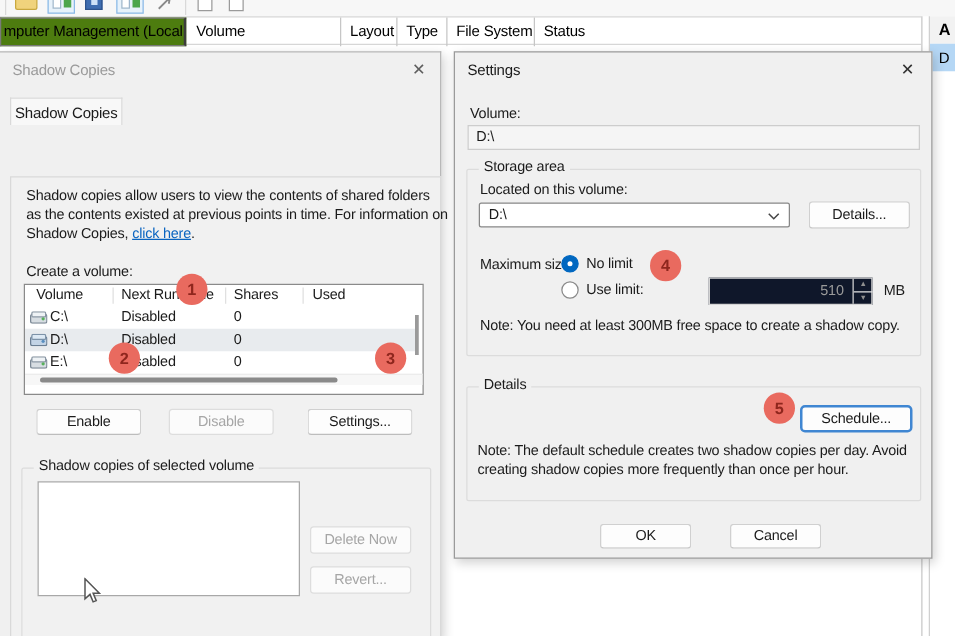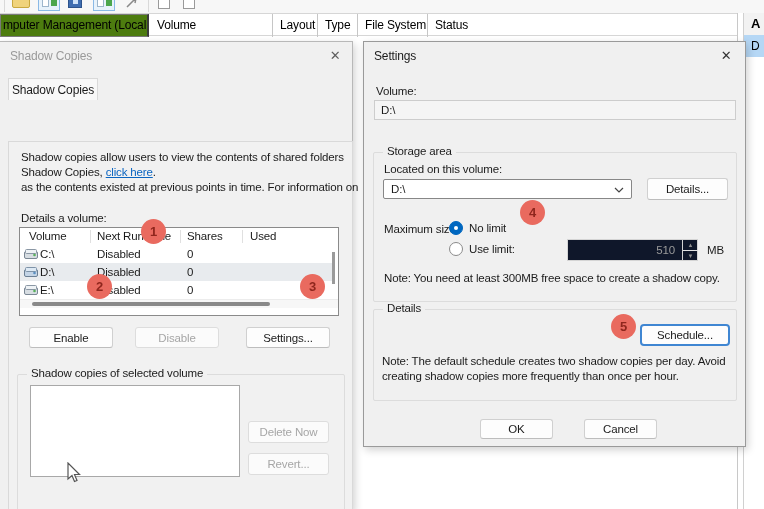--- a/index.html
+++ b/index.html
@@ -129,25 +129,25 @@
   </div>
 
   <div class="dlg dlg-left">
     <div class="dlg-title title-inactive">Shadow Copies</div>
     <div class="dlg-close close-gray">✕</div>
     <div class="tab">Shadow Copies</div>
     <div class="tabpanel">
 
       <div class="intro">
         <div>Shadow copies allow users to view the contents of shared folders</div>
+        <div>as the contents existed at previous points in time. For information on</div>
         <div><span>Shadow Copies, </span><span class="link">click here</span><span>.</span></div>
-        <div>as the contents existed at previous points in time. For information on</div>
-      </div>
-
-      <div class="lbl" style="left:12px; top:70px;">Details a volume:</div>
+      </div>
+
+      <div class="lbl" style="left:12px; top:70px;">Create a volume:</div>
 
       <div class="vlist">
         <span class="vh" style="left:9px;">Volume</span>
         <span class="vh" style="left:77px;">Next Run Time</span>
         <span class="vh" style="left:167px;">Shares</span>
         <span class="vh" style="left:230px;">Used</span>
         <span class="vsep" style="left:70px;"></span>
         <span class="vsep" style="left:160px;"></span>
         <span class="vsep" style="left:222px;"></span>
 
@@ -201,21 +201,21 @@
     </div>
   </div>
 
   <div class="dlg dlg-right">
     <div class="dlg-title title-active">Settings</div>
     <div class="dlg-close close-dark">✕</div>
 
     <div class="lbl" style="left:12px; top:43px;">Volume:</div>
     <div class="field" style="left:10px; top:58px; width:362px; height:20px;">D:\</div>
 
-    <div class="group" style="left:9px; top:93px; width:364px; height:150px;margin-top:17px;">
+    <div class="group" style="left:9px; top:93px; width:364px; height:150px;">
       <span class="group-label gl-right">Storage area</span>
       <div class="lbl" style="left:10px; top:10px;">Located on this volume:</div>
       <div class="combo" style="left:9px; top:26px; width:249px; height:20px;">
         <span>D:\</span>
         <svg class="chev" width="10" height="6">
             <path d="M1 1 L5 5 L9 1" stroke="#444" fill="none" stroke-width="1.2"></path>
           </svg>
       </div>
       <button class="btn" style="left:273px; top:25px; width:81px; height:22px;">Details...</button>
 

